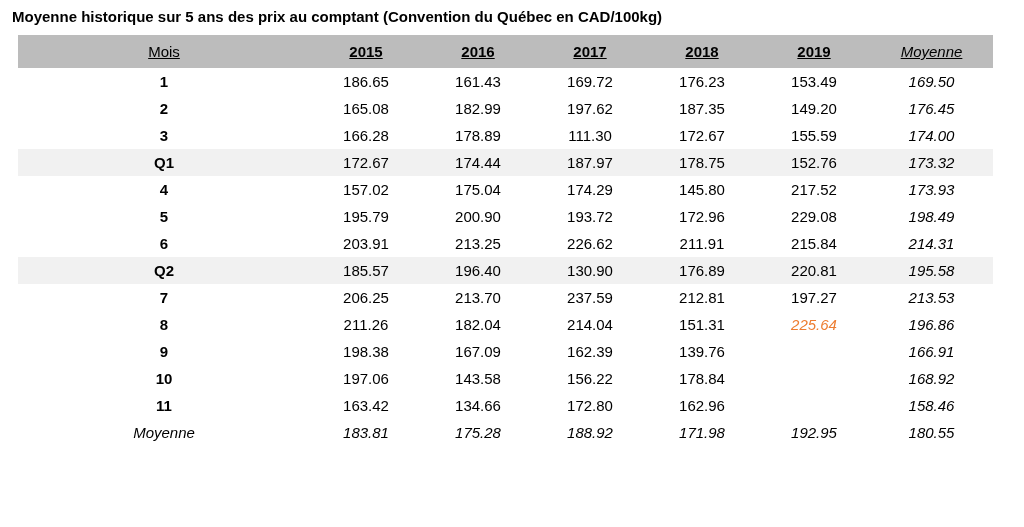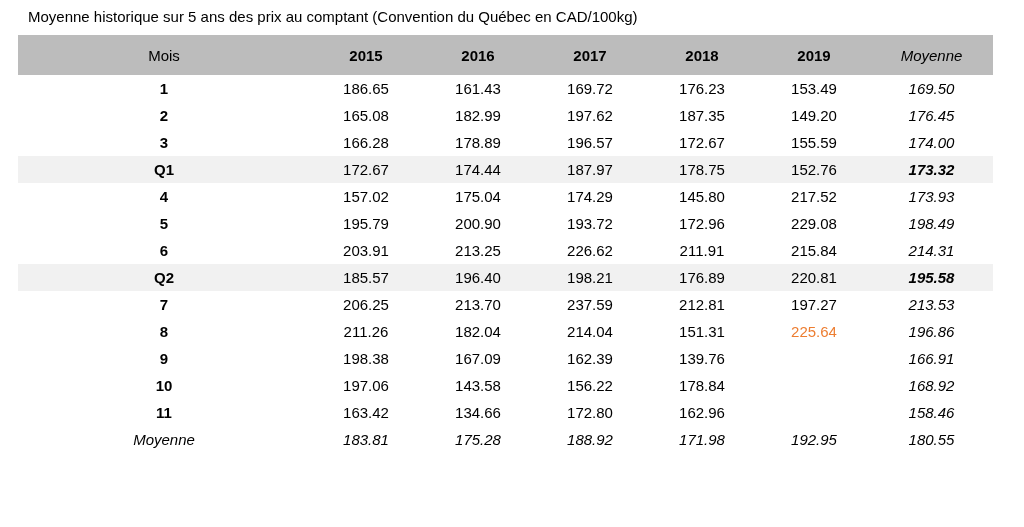--- a/index.html
+++ b/index.html
@@ -16,22 +16,22 @@
     width: 1024px;
     height: 527px;
     background: var(--background);
     font-family: "Liberation Sans", sans-serif;
     color: var(--text);
     overflow: hidden;
   }
   .page { padding-top: 7px; }
   .title {
     font-size: 15px;
-    font-weight: normal;
-    margin: 0 0 8px 28px;
+    font-weight: bold;
+    margin: 0 0 8px 12px;
     line-height: 20px;
     white-space: nowrap;
   }
   table.price-table {
     border-collapse: collapse;
     table-layout: fixed;
     margin-left: 18px;
     width: 975px;
     font-size: 15px;
   }
@@ -39,31 +39,32 @@
     padding: 0 6px;
     text-align: center;
     vertical-align: middle;
     height: 27px;
     font-weight: normal;
     white-space: nowrap;
     overflow: hidden;
   }
   thead th {
     background: var(--header-bg);
-    height: 40px;
+    height: 33px;
+    text-decoration: underline;
   }
   thead th.year { font-weight: bold; }
   thead th.avg { font-style: italic; }
   tbody tr.row-month td.label,
   tbody tr.row-quarter td.label { font-weight: bold; }
   tbody tr.row-quarter { background: var(--quarter-row-bg); }
   tbody td.avg { font-style: italic; }
-  tbody tr.row-quarter td.avg { font-weight: bold; }
+  tbody tr.row-quarter td.avg { font-weight: normal; }
   tbody tr.row-summary td { font-style: italic; }
-  td.hl { color: var(--highlight-text); }
+  td.hl { color: var(--highlight-text); font-style: italic; }
 </style>
 </head>
 <body>
 
 <div class="page">
   <h1 class="title">Moyenne historique sur 5 ans des prix au comptant (Convention du Québec en CAD/100kg)</h1>
 
   <table class="price-table">
     <colgroup>
       <col style="width:292px">
@@ -101,21 +102,21 @@
           <td>182.99</td>
           <td>197.62</td>
           <td>187.35</td>
           <td>149.20</td>
           <td class="avg">176.45</td>
         </tr>
         <tr class="row-month">
           <td class="label">3</td>
           <td>166.28</td>
           <td>178.89</td>
-          <td>196.57</td>
+          <td>111.30</td>
           <td>172.67</td>
           <td>155.59</td>
           <td class="avg">174.00</td>
         </tr>
         <tr class="row-quarter">
           <td class="label">Q1</td>
           <td>172.67</td>
           <td>174.44</td>
           <td>187.97</td>
           <td>178.75</td>
@@ -146,21 +147,21 @@
           <td>213.25</td>
           <td>226.62</td>
           <td>211.91</td>
           <td>215.84</td>
           <td class="avg">214.31</td>
         </tr>
         <tr class="row-quarter">
           <td class="label">Q2</td>
           <td>185.57</td>
           <td>196.40</td>
-          <td>198.21</td>
+          <td>130.90</td>
           <td>176.89</td>
           <td>220.81</td>
           <td class="avg">195.58</td>
         </tr>
         <tr class="row-month">
           <td class="label">7</td>
           <td>206.25</td>
           <td>213.70</td>
           <td>237.59</td>
           <td>212.81</td>

